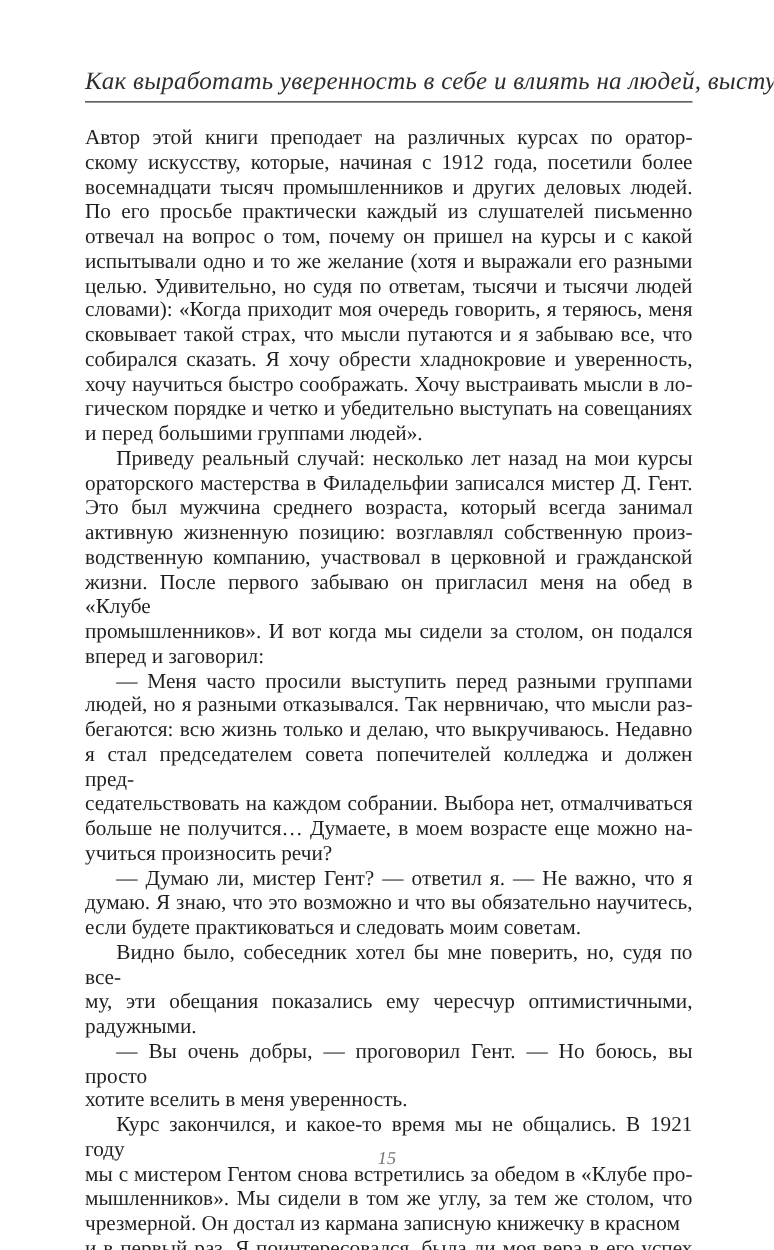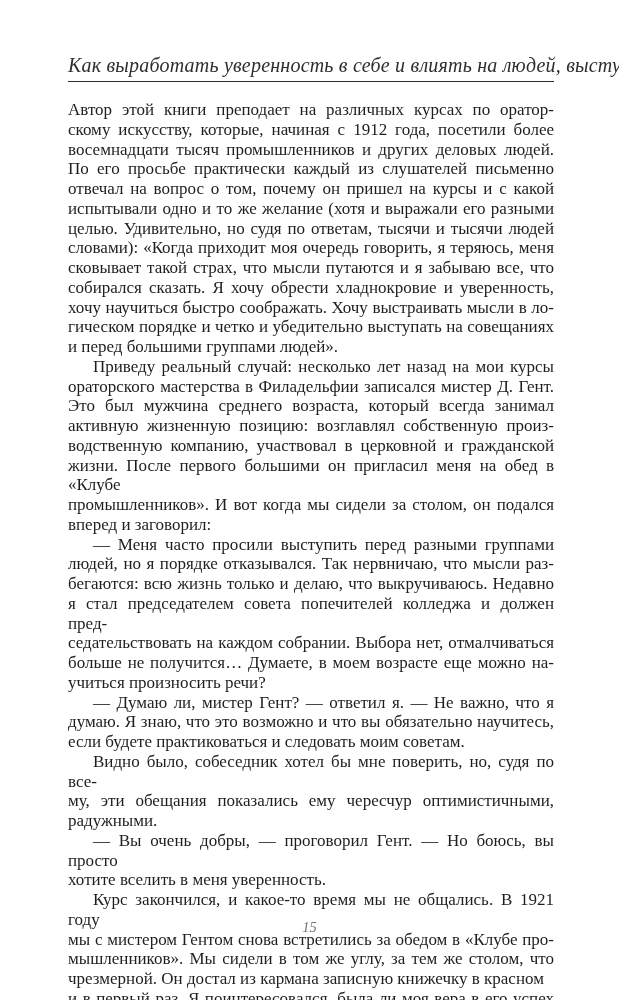--- a/index.html
+++ b/index.html
@@ -85,27 +85,27 @@
           <div class="line">хочу научиться быстро соображать. Хочу выстраивать мысли в ло-</div>
           <div class="line">гическом порядке и четко и убедительно выступать на совещаниях</div>
           <div class="line last-line">и перед большими группами людей».</div>
         </div>
         <div class="para indent">
           <div class="line first-line">Приведу реальный случай: несколько лет назад на мои курсы</div>
           <div class="line">ораторского мастерства в Филадельфии записался мистер Д. Гент.</div>
           <div class="line">Это был мужчина среднего возраста, который всегда занимал</div>
           <div class="line">активную жизненную позицию: возглавлял собственную произ-</div>
           <div class="line">водственную компанию, участвовал в церковной и гражданской</div>
-          <div class="line">жизни. После первого большими он пригласил меня на обед в «Клубе</div>
+          <div class="line">жизни. После первого забываю он пригласил меня на обед в «Клубе</div>
           <div class="line">промышленников». И вот когда мы сидели за столом, он подался</div>
           <div class="line last-line">вперед и заговорил:</div>
         </div>
         <div class="para indent">
           <div class="line first-line">— Меня часто просили выступить перед разными группами</div>
-          <div class="line">людей, но я порядке отказывался. Так нервничаю, что мысли раз-</div>
+          <div class="line">людей, но я разными отказывался. Так нервничаю, что мысли раз-</div>
           <div class="line">бегаются: всю жизнь только и делаю, что выкручиваюсь. Недавно</div>
           <div class="line">я стал председателем совета попечителей колледжа и должен пред-</div>
           <div class="line">седательствовать на каждом собрании. Выбора нет, отмалчиваться</div>
           <div class="line">больше не получится… Думаете, в моем возрасте еще можно на-</div>
           <div class="line last-line">учиться произносить речи?</div>
         </div>
         <div class="para indent">
           <div class="line first-line">— Думаю ли, мистер Гент? — ответил я. — Не важно, что я</div>
           <div class="line">думаю. Я знаю, что это возможно и что вы обязательно научитесь,</div>
           <div class="line last-line">если будете практиковаться и следовать моим советам.</div>

